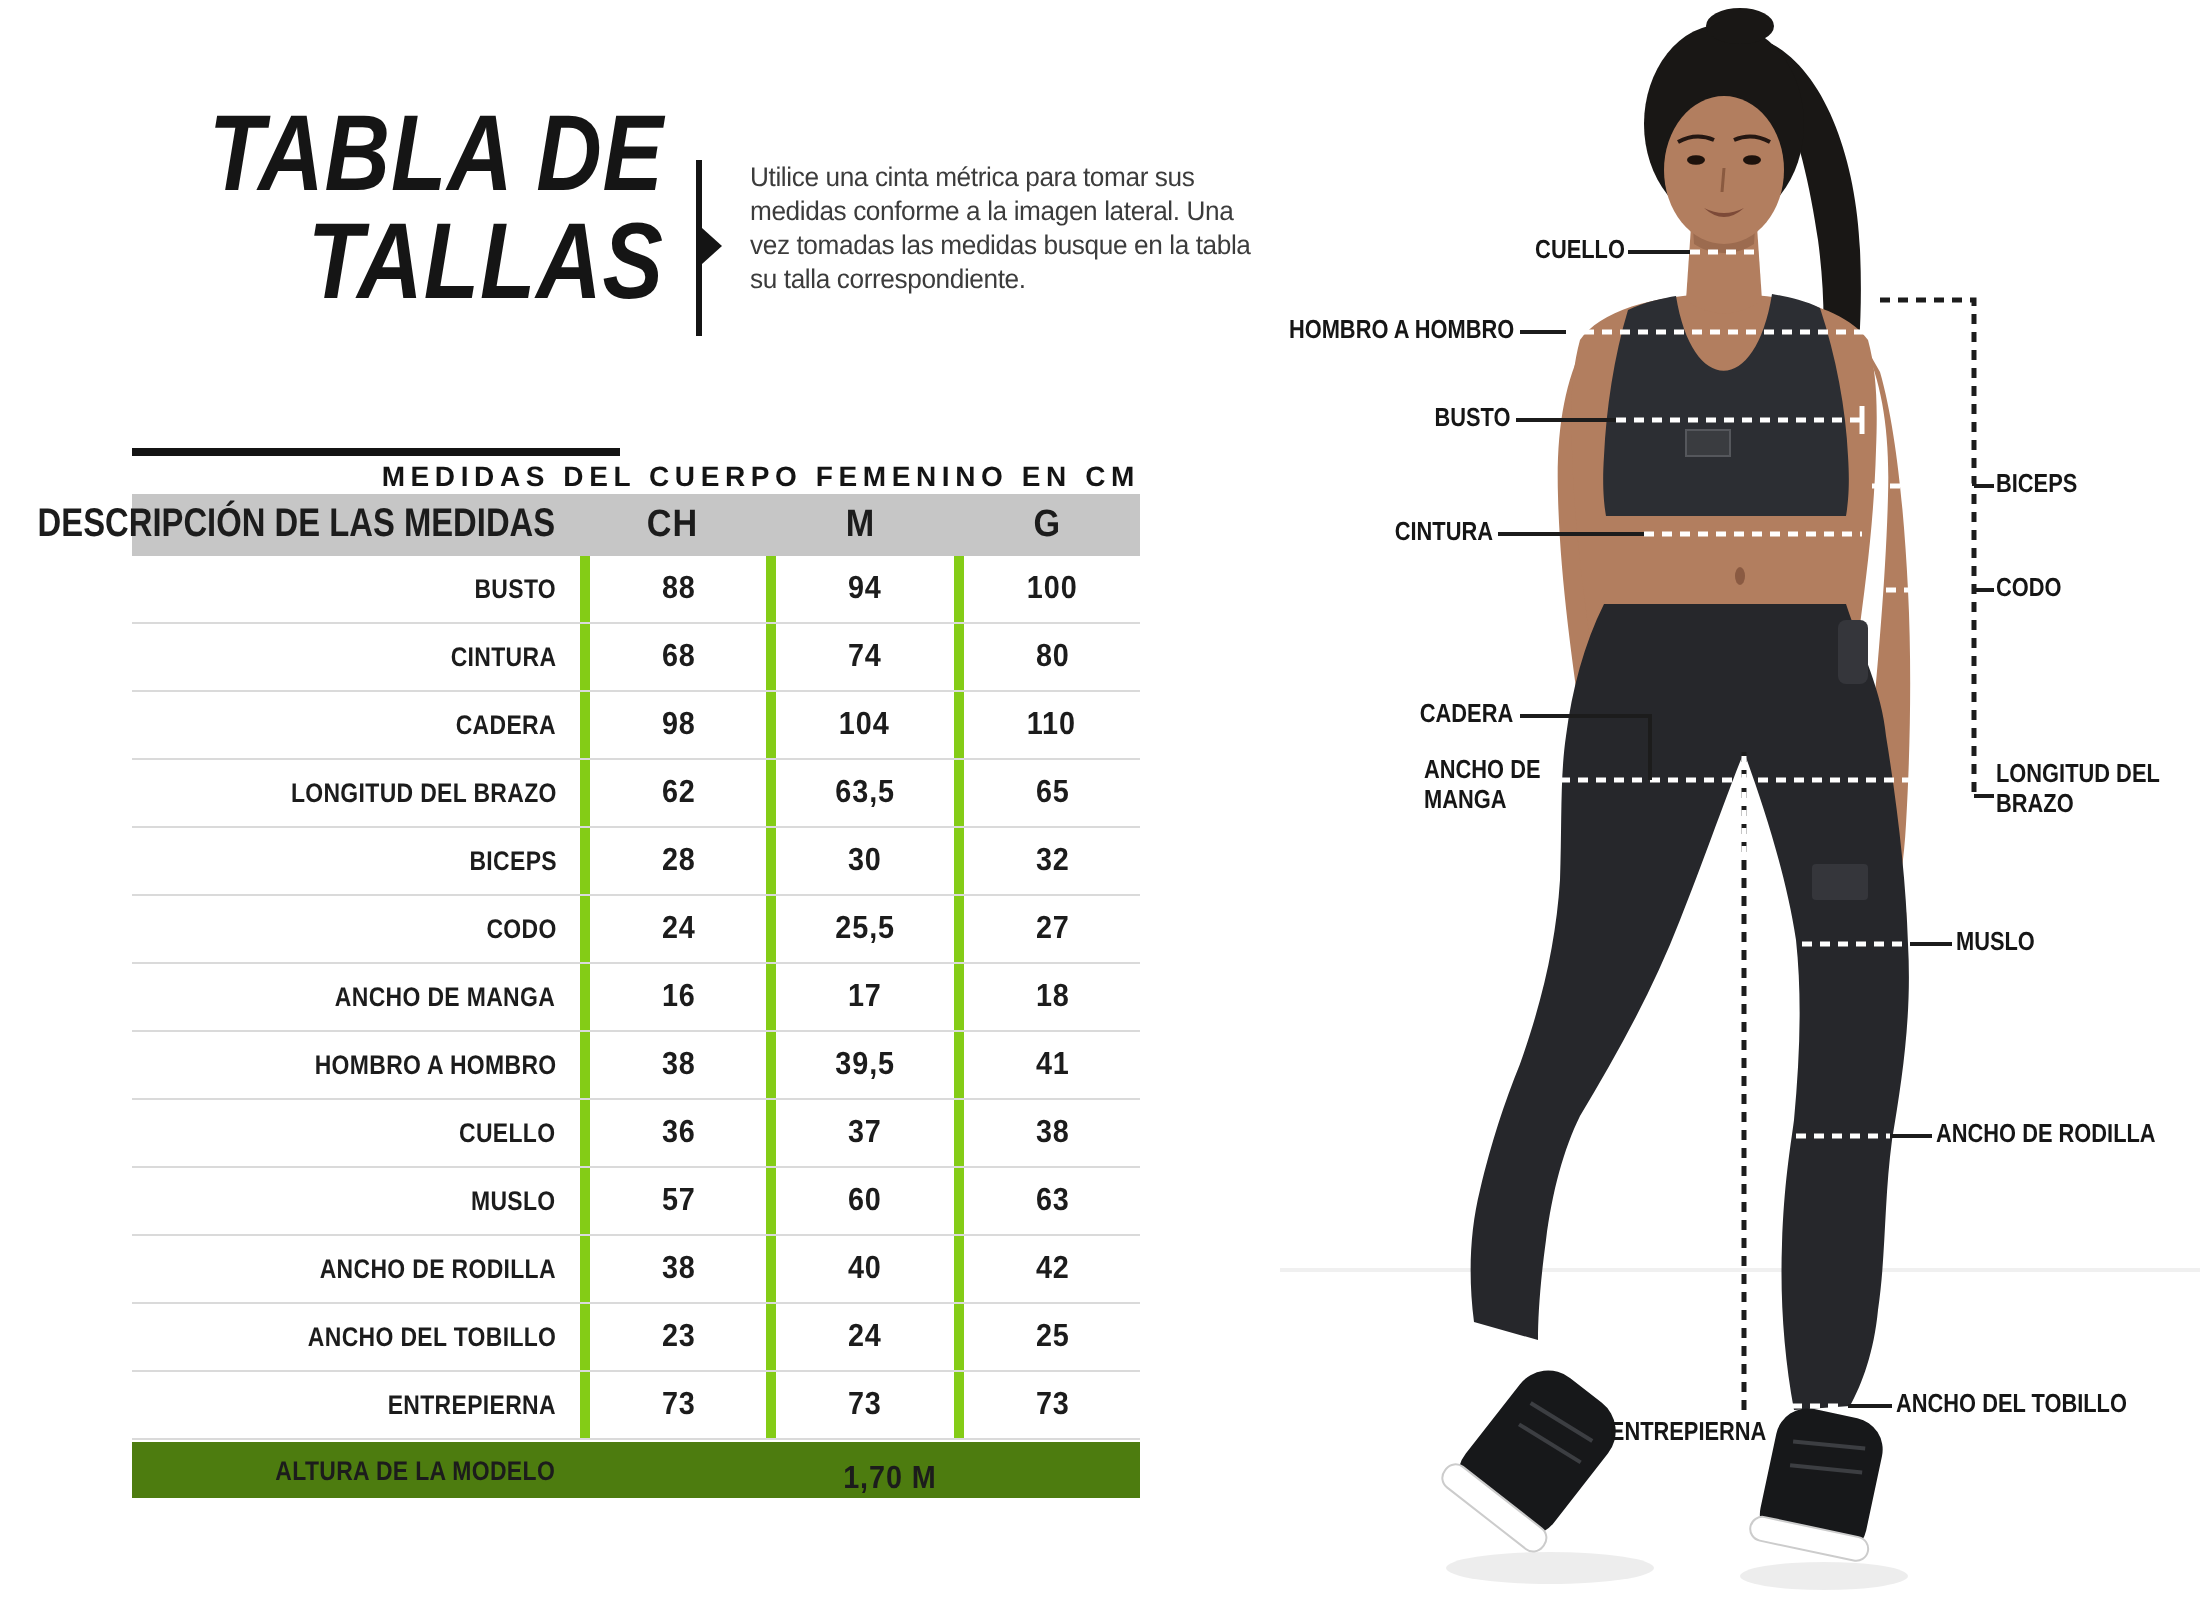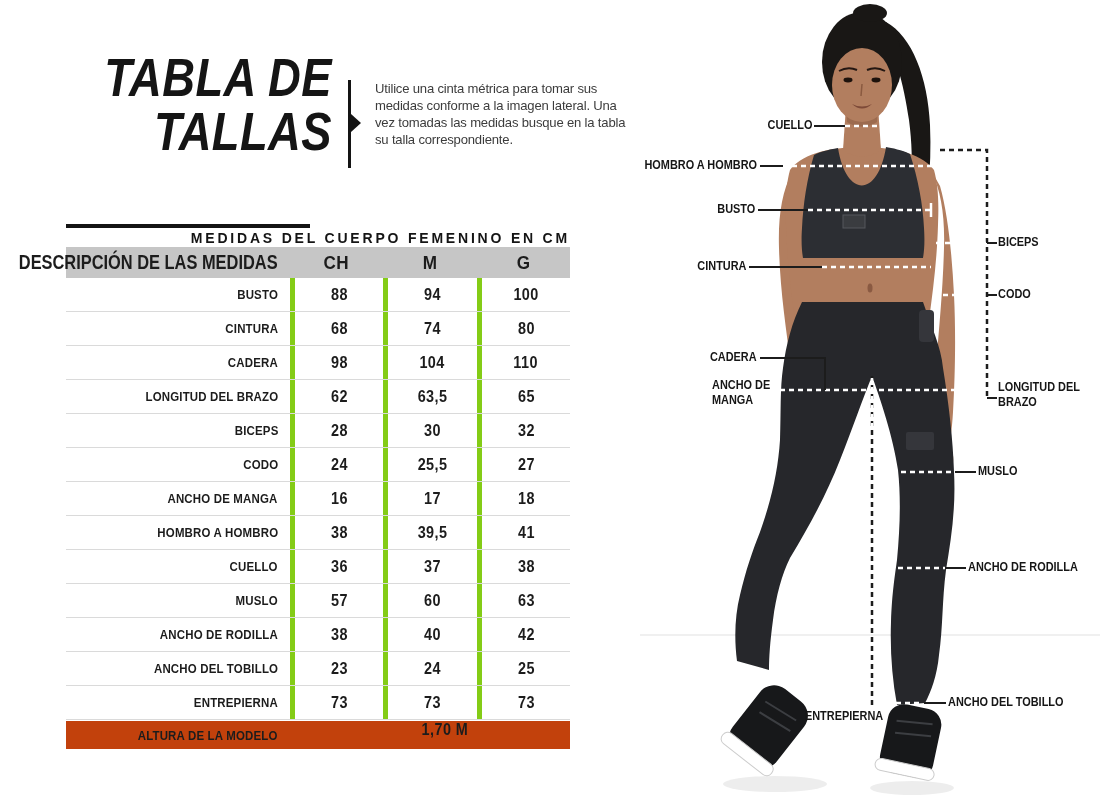--- a/index.html
+++ b/index.html
@@ -21,30 +21,30 @@
            transform:scaleX(0.97); transform-origin:left top; }
 
   
   .top-rule { position:absolute; left:66px; top:224px; width:244px; height:4px; background:#141414; }
   .units-caption { position:absolute; right:530px; top:230px; font-size:14px; font-weight:bold;
            letter-spacing:2.8px; color:#141414; white-space:nowrap; }
   .size-table { position:absolute; left:66px; top:247px; width:504px; }
   .t-row { display:grid; grid-template-columns:224px 93px 94px 93px; height:34px; }
   .t-row.head { height:31px; background:#c6c6c6; }
   .t-row.data { border-bottom:1px solid #dadada; }
-  .t-row.foot { height:28px; background:#c2410c; margin-top:1px; }
+  .t-row.foot { height:28px; background:#4d7c0f; margin-top:1px; }
   .cell { display:flex; align-items:center; justify-content:center; }
   .cell.lbl { justify-content:flex-end; padding-right:12px; }
   .t-row.data .cell.val { border-left:5px solid #84cc16; }
   .cell.lbl span { font-size:13.5px; font-weight:bold; transform:scaleX(0.85);
            transform-origin:right center; white-space:nowrap; letter-spacing:0.2px; }
   .cell.val span { font-size:16px; font-weight:bold; transform:scaleX(0.9); letter-spacing:0.5px; }
   .t-row.head .cell.lbl span { font-size:20px; letter-spacing:0; transform:scaleX(0.82); }
   .t-row.head .cell.val span { font-size:19px; }
-  .foot-val { grid-column:2 / 5; display:flex; align-items:flex-start; justify-content:center;
+  .foot-val { grid-column:2 / 5; display:flex; align-items:flex-end; justify-content:center;
            padding-left:30px; }
   .foot-val span { font-size:16px; font-weight:bold; transform:scaleX(0.9); letter-spacing:0.5px; }
 
   
   .model { position:absolute; left:640px; top:0; width:460px; height:806px; }
   .model svg { position:absolute; left:0; top:0; }
   .m-label { position:absolute; font-size:13px; font-weight:bold; color:#161616;
            line-height:15px; white-space:nowrap; transform:scaleX(0.84); z-index:5; }
   .m-label.r { transform-origin:right center; text-align:right; }
   .m-label.l { transform-origin:left center; text-align:left; }

